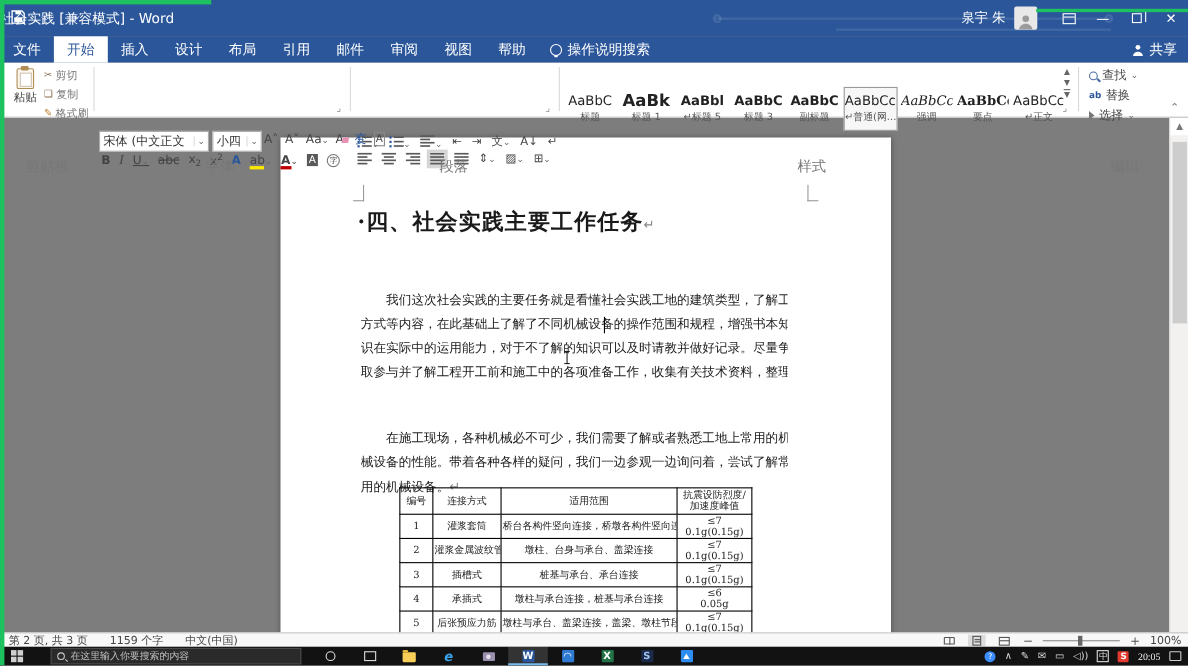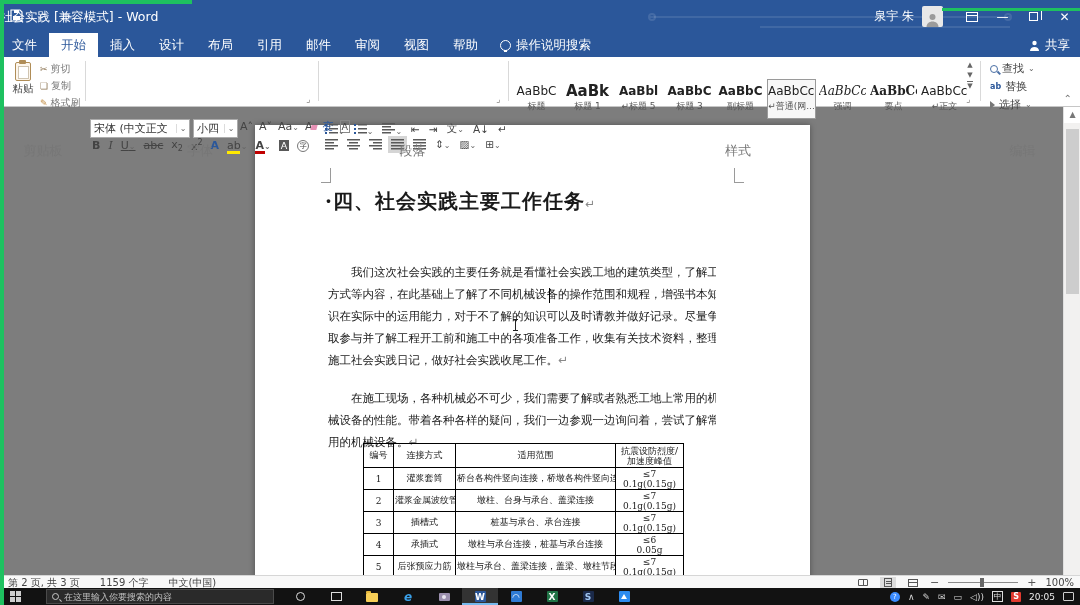--- a/index.html
+++ b/index.html
@@ -177,21 +177,21 @@
   .ai-bridge { background:#2f7bd4; color:#fff; }
   .ai-excel { background:#217346; color:#fff; }
   .ai-dark { background:#1b2a4a; color:#9fc4ef; }
   .ai-mtn { background:#2d8cf0; color:#fff; }
   .tri { width:0; height:0; border-left:3px solid transparent; border-right:3px solid transparent; border-bottom:5px solid #fff; }
   .tray { position:absolute; right:0; top:0; height:17px; display:flex; align-items:center; gap:8px; padding-right:6px; font-size:9px; }
   .tray .ti { color:#d8d8d8; font-size:9px; }
   .qq { width:10px; height:10px; background:#3b8cff; color:#fff; border-radius:50%; font-size:7px; display:flex; align-items:center; justify-content:center; }
   .sogou { width:10px; height:10px; background:#e23a2f; color:#fff; font-size:8px; font-weight:bold; display:flex; align-items:center; justify-content:center; border-radius:1px; }
   .ime { width:11px; height:11px; border:1px solid #ddd; color:#ddd; font-size:8px; display:flex; align-items:center; justify-content:center; }
-  .time { color:#eee; font-size:9px; }
+  .time { color:#eee; font-size:9px;font-family:Liberation Serif, serif; }
   .notif { width:11px; height:9px; border:1px solid #cfcfcf; border-radius:1px; }
 </style>
 </head>
 <body>
 
 <div class="titlebar">
   <div class="circuit c1"></div>
   <div class="circuit c2"></div>
   <div class="circuit-node" style="left:648px;top:13px;"></div>
   <div class="circuit-node" style="left:1004px;top:13px;"></div>
@@ -404,21 +404,20 @@
     <div class="mark-left"></div>
     <div class="mark-right"></div>
 
     <div class="doc-heading"><span>·四、社会实践主要工作任务</span><span class="pilcrow">↵</span></div>
 
     <div class="para" style="top:119px;">
       <div class="pline first">我们这次社会实践的主要任务就是看懂社会实践工地的建筑类型，了解工</div>
       <div class="pline">方式等内容，在此基础上了解了不同机械设备的操作范围和规程，增强书本知</div>
       <div class="pline">识在实际中的运用能力，对于不了解的知识可以及时请教并做好记录。尽量争</div>
       <div class="pline">取参与并了解工程开工前和施工中的各项准备工作，收集有关技术资料，整理</div>
-      <div class="pline last"><span>施工社会实践日记，做好社会实践收尾工作。</span><span class="pilcrow">↵</span></div>
     </div>
 
     <div class="para" style="top:245px;">
       <div class="pline first">在施工现场，各种机械必不可少，我们需要了解或者熟悉工地上常用的机</div>
       <div class="pline">械设备的性能。带着各种各样的疑问，我们一边参观一边询问着，尝试了解常</div>
       <div class="pline last"><span>用的机械设备。</span><span class="pilcrow">↵</span></div>
     </div>
 
     <table class="doc-table">
       <colgroup>

